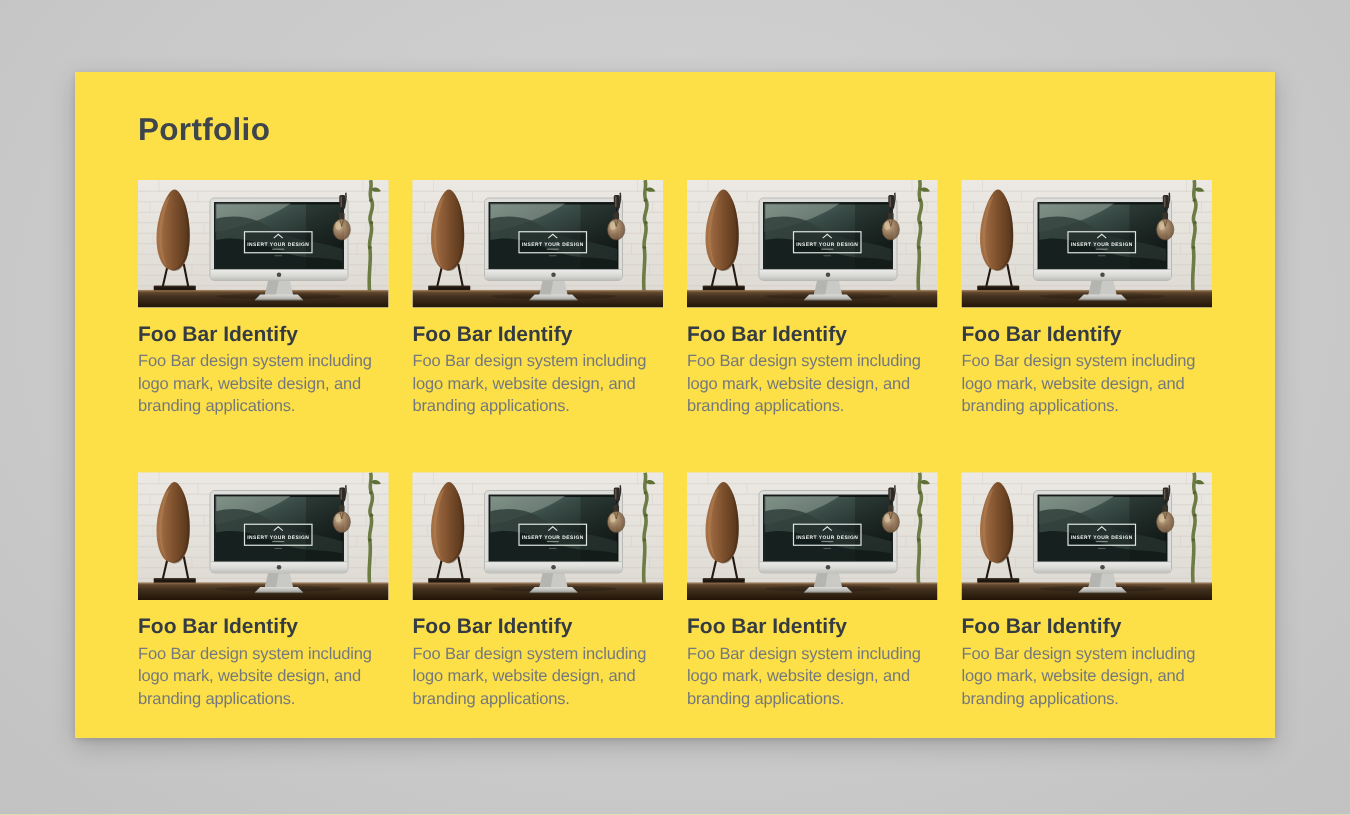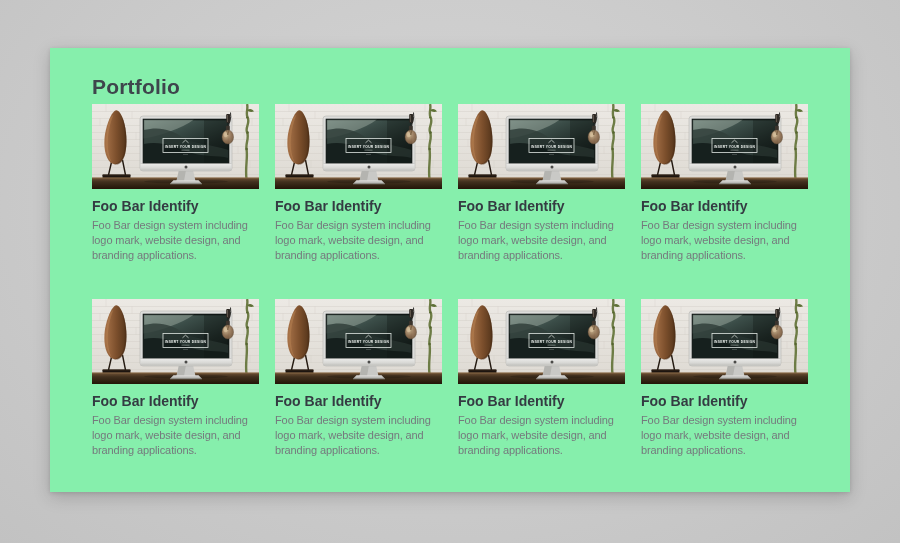--- a/index.html
+++ b/index.html
@@ -4,29 +4,29 @@
 <style>
   html,body{margin:0;padding:0}
   body{
     width:900px;height:543px;overflow:hidden;
     font-family:"Liberation Sans",sans-serif;
     background:radial-gradient(ellipse at 50% 38%, #d5d5d5 0%, #cbcbcb 55%, #c2c2c2 100%);
   }
   .stage{position:relative;width:900px;height:543px}
   .card{
     position:absolute;left:50px;top:48px;width:800px;height:444px;
-    background:#86efac;box-sizing:border-box;padding:26px 42px 0;
+    background:#fde047;box-sizing:border-box;padding:26px 42px 0;
     box-shadow:0 5px 16px rgba(0,0,0,.18), 0 1px 4px rgba(0,0,0,.12);
   }
   h1.page-title{
     margin:0;font-size:21px;line-height:26px;font-weight:bold;
     color:#3e454c;letter-spacing:.2px;
   }
   .grid{
-    margin-top:4px;display:grid;
+    margin-top:20px;display:grid;
     grid-template-columns:repeat(4,167px);
     column-gap:16px;row-gap:36px;
   }
   figure.item{margin:0;width:167px}
   .thumb{display:block;width:167px;height:85px;background:#e6e2dc}
   .item-title{
     margin:9px 0 3px;font-size:14px;line-height:17px;font-weight:bold;color:#343b42;
   }
   .item-desc{
     margin:0;font-size:11px;line-height:15px;color:#75797d;letter-spacing:-.1px;

